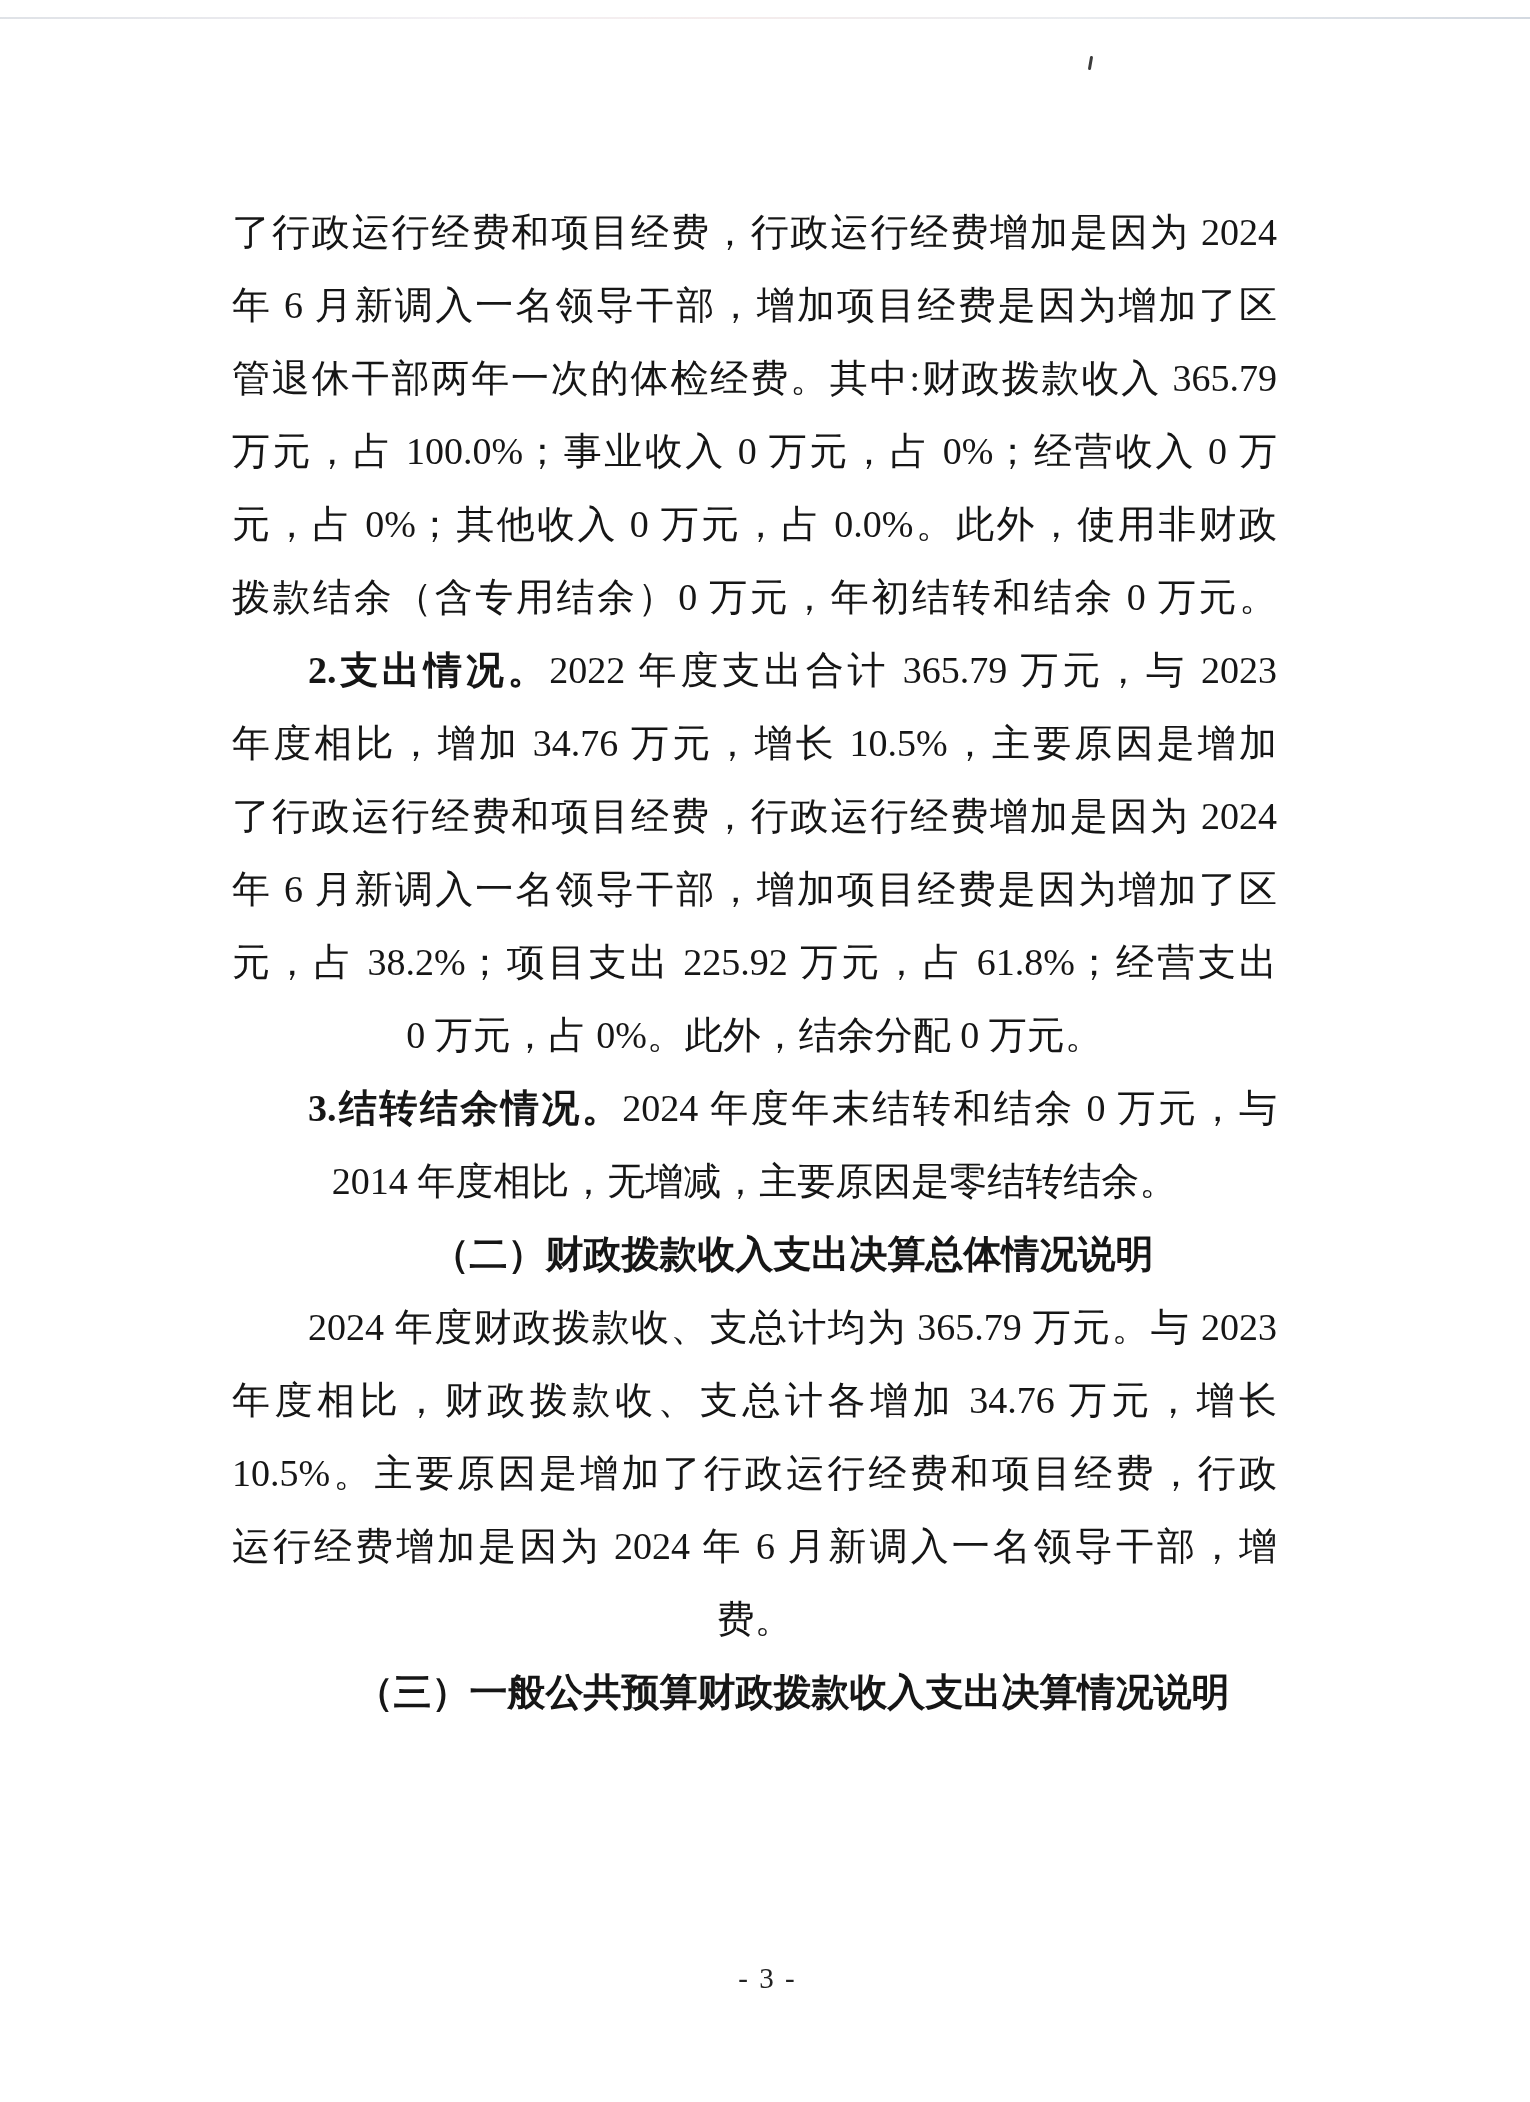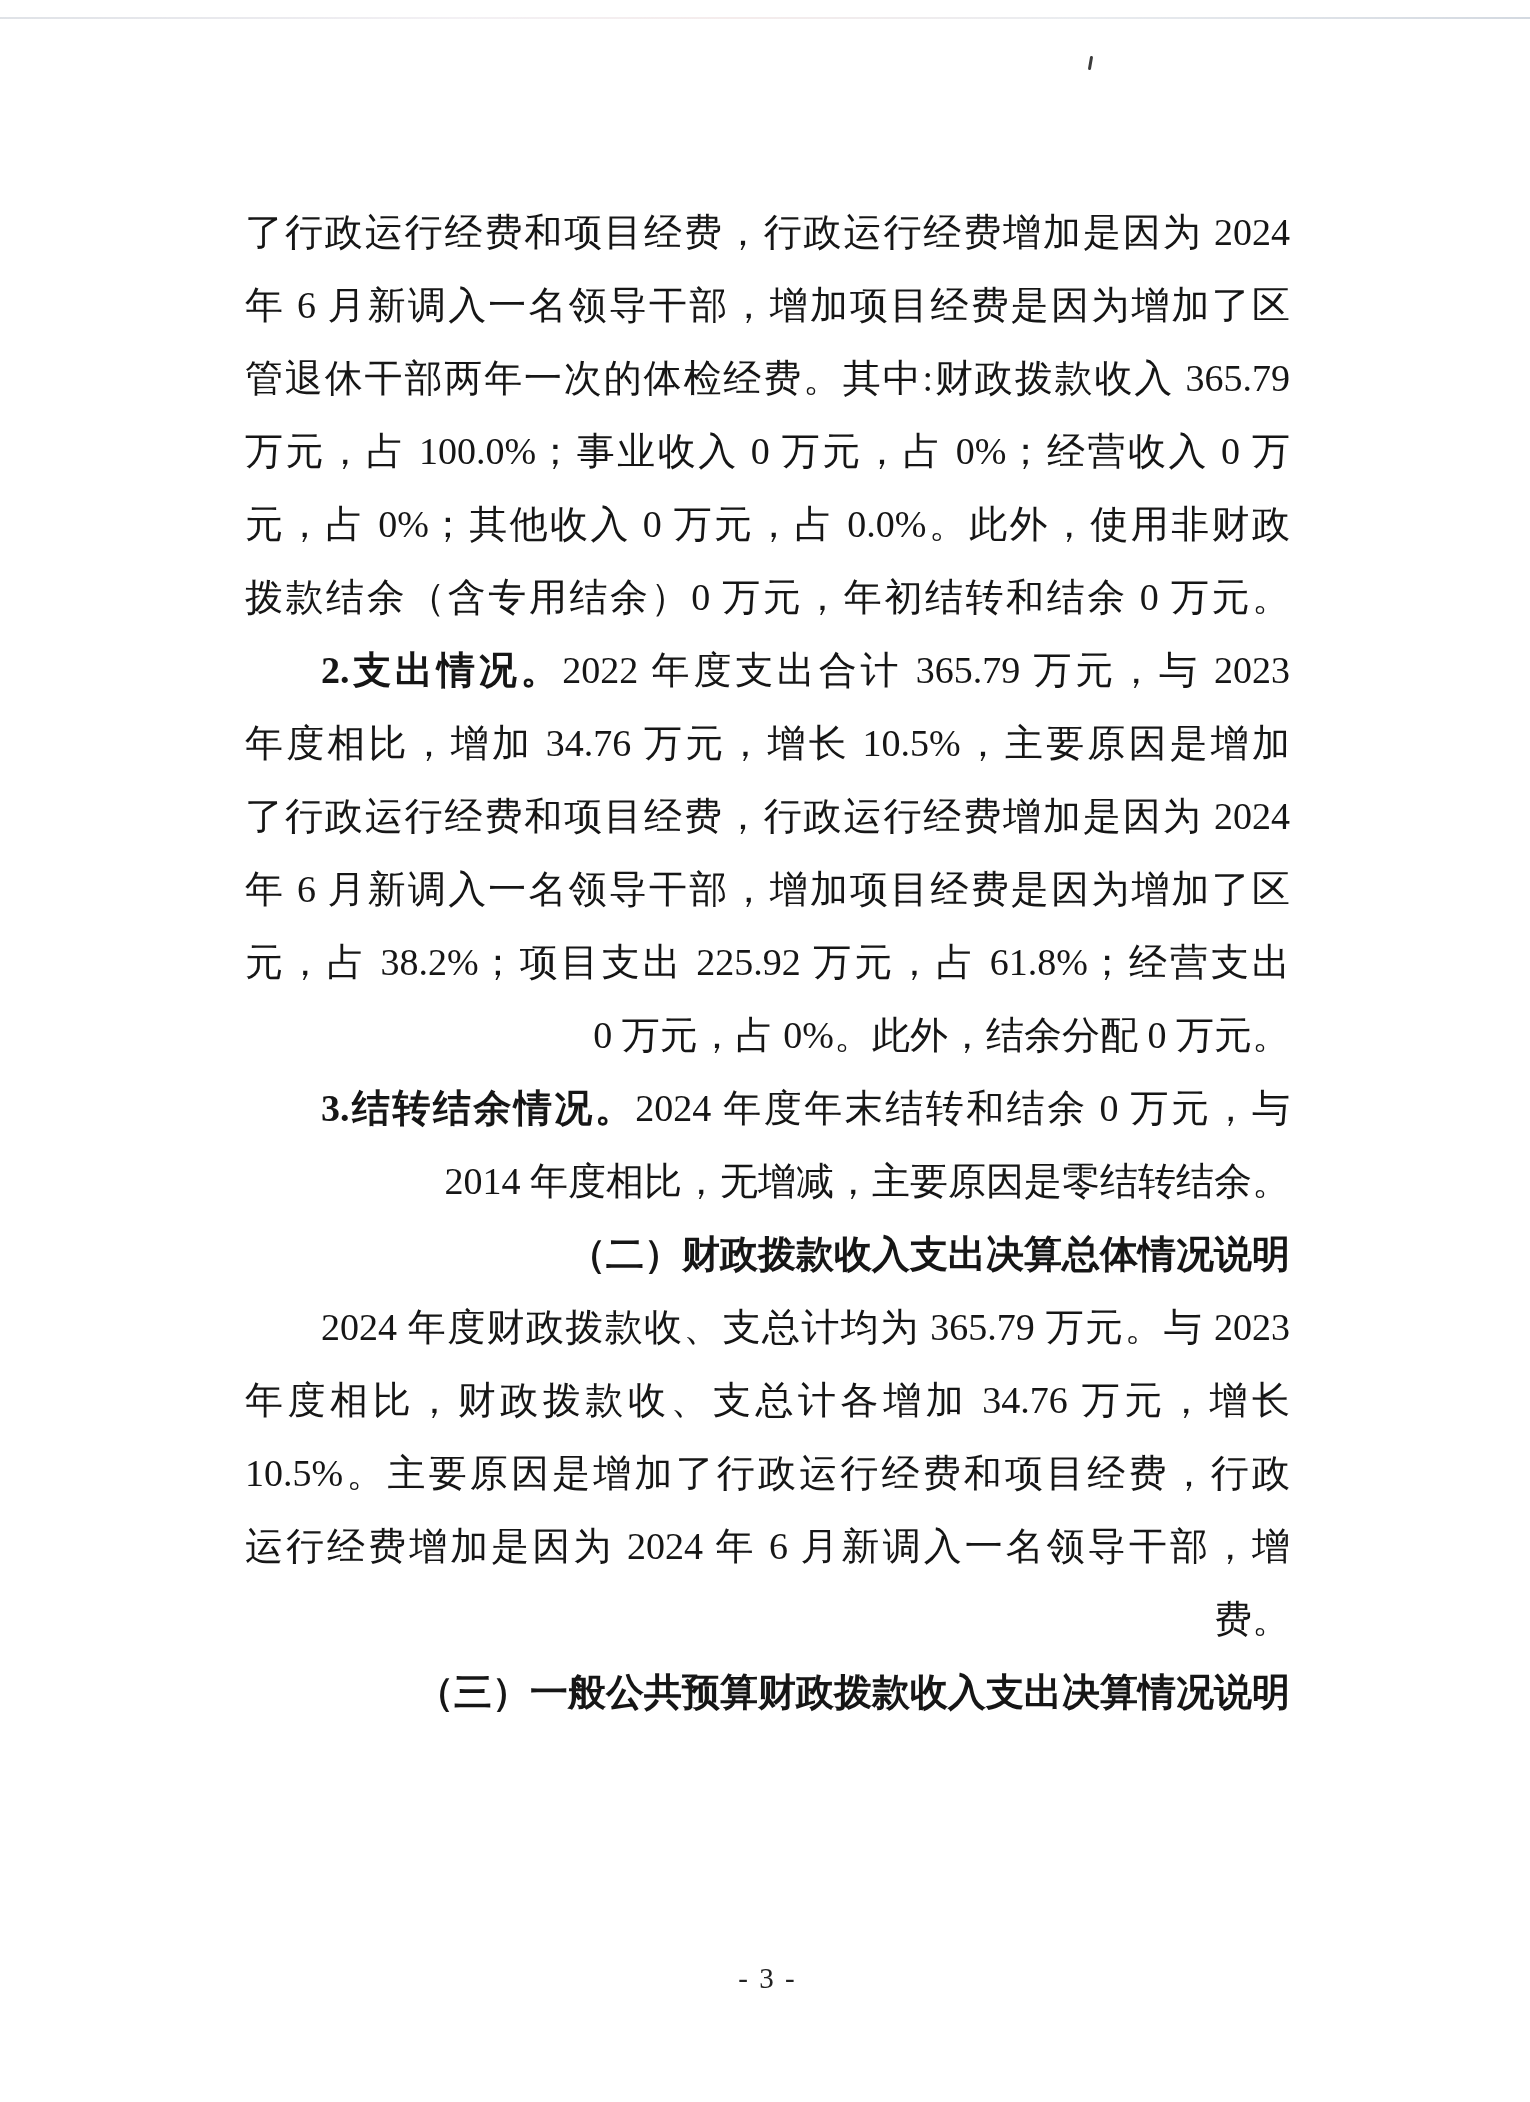--- a/index.html
+++ b/index.html
@@ -35,31 +35,31 @@
     left: 1089px;
     top: 56px;
     width: 3px;
     height: 14px;
     background: #3c3c3c;
     border-radius: 2px;
     transform: rotate(10deg);
   }
   .body-text {
     position: absolute;
-    left: 245px;
+    left: 232px;
     top: 196px;
     width: 1045px;
     color: #161616;
   }
   .line {
     height: 73px;
     line-height: 73px;
     font-size: 38px;
     white-space: nowrap;
-    text-align: right;
+    text-align: center;
   }
   .line.j {
     white-space: normal;
     text-align: justify;
     text-align-last: justify;
   }
   .line.ind {
     text-indent: 2em;
   }
   .seg { font-weight: 400; }

